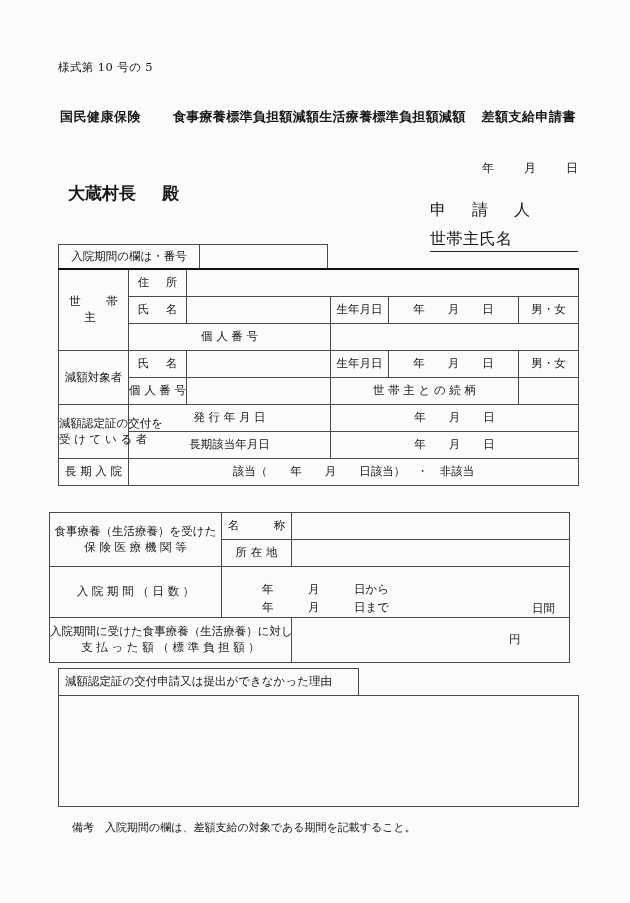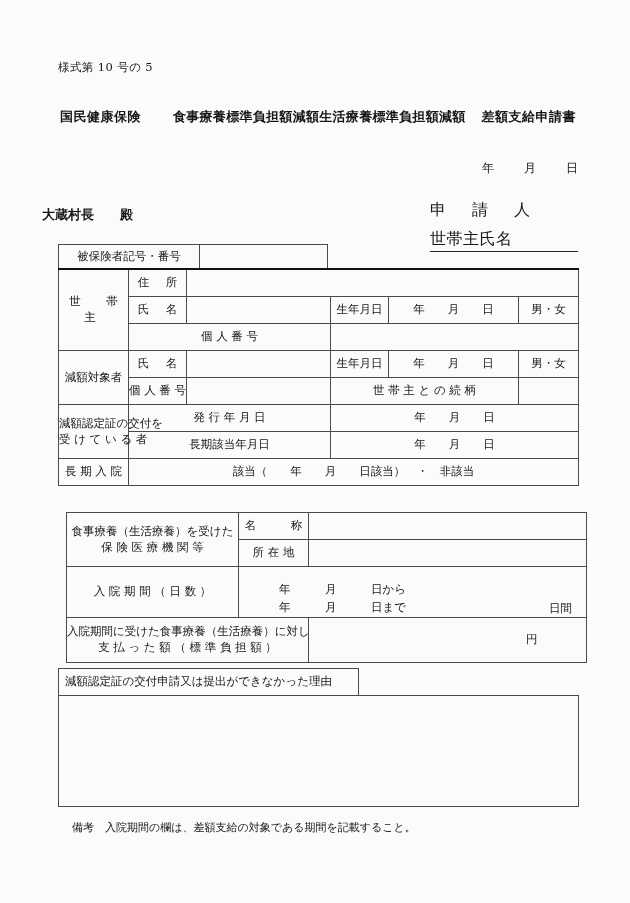--- a/index.html
+++ b/index.html
@@ -57,26 +57,25 @@
     right: 52px;
     top: 160px;
     font-size: 12px;
     white-space: nowrap;
   }
   .date-line span { display: inline-block; }
   .date-line .g { width: 30px; }
 
   .addressee {
     position: absolute;
-    left: 42px;
+    left: 68px;
     top: 182px;
-    font-size: 13px;
+    font-size: 17px;
     font-weight: bold;
     white-space: nowrap;
-    margin-top: 24px;
   }
   .addressee .sp { display: inline-block; width: 26px; }
 
   .applicant {
     position: absolute;
     right: 52px;
     top: 200px;
     font-size: 16px;
     text-align: left;
     width: 148px;
@@ -127,21 +126,21 @@
   
   #insured-box { left: 58px; top: 244px; width: 270px; }
   #insured-box td { height: 24px; }
   #insured-box .k { width: 128px; }
 
   
   #main-tbl { left: 58px; top: 268px; width: 520px; }
   #main-tbl.thick-top { border-top: 2px solid #111; }
 
   
-  #lower-tbl { left: 66px; top: 512px; width: 520px; }
+  #lower-tbl { left: 49px; top: 512px; width: 520px; }
   #reason-tbl { left: 58px; top: 668px; width: 520px; }
   #reason-tbl td.reason-label { height: 24px; text-align: left; font-family: Liberation Mono, monospace; }
   #reason-tbl td.reason-area { height: 110px; border-top: none; }
   #reason-tbl td.reason-blankright { border: none; }
 
   .note {
     position: absolute;
     left: 72px;
     top: 820px;
     font-size: 11px;
@@ -176,21 +175,21 @@
     <div class="lbl">申　請　人</div>
     <div class="namerow">
       <span class="t">世帯主氏名</span>
       <span class="rule"></span>
     </div>
   </div>
 
   <table class="tbl" id="insured-box">
     <tbody>
         <tr>
-      <td class="k pad nowrap">被保険者記号・番号</td>
+      <td class="k pad nowrap">入院期間の欄は・番号</td>
       <td class="blank"></td>
     </tr>
   </tbody>
     </table>
 
   <table class="tbl thick-top" id="main-tbl">
     <colgroup>
       <col style="width:70px">
       <col style="width:58px">
       <col style="width:144px">

